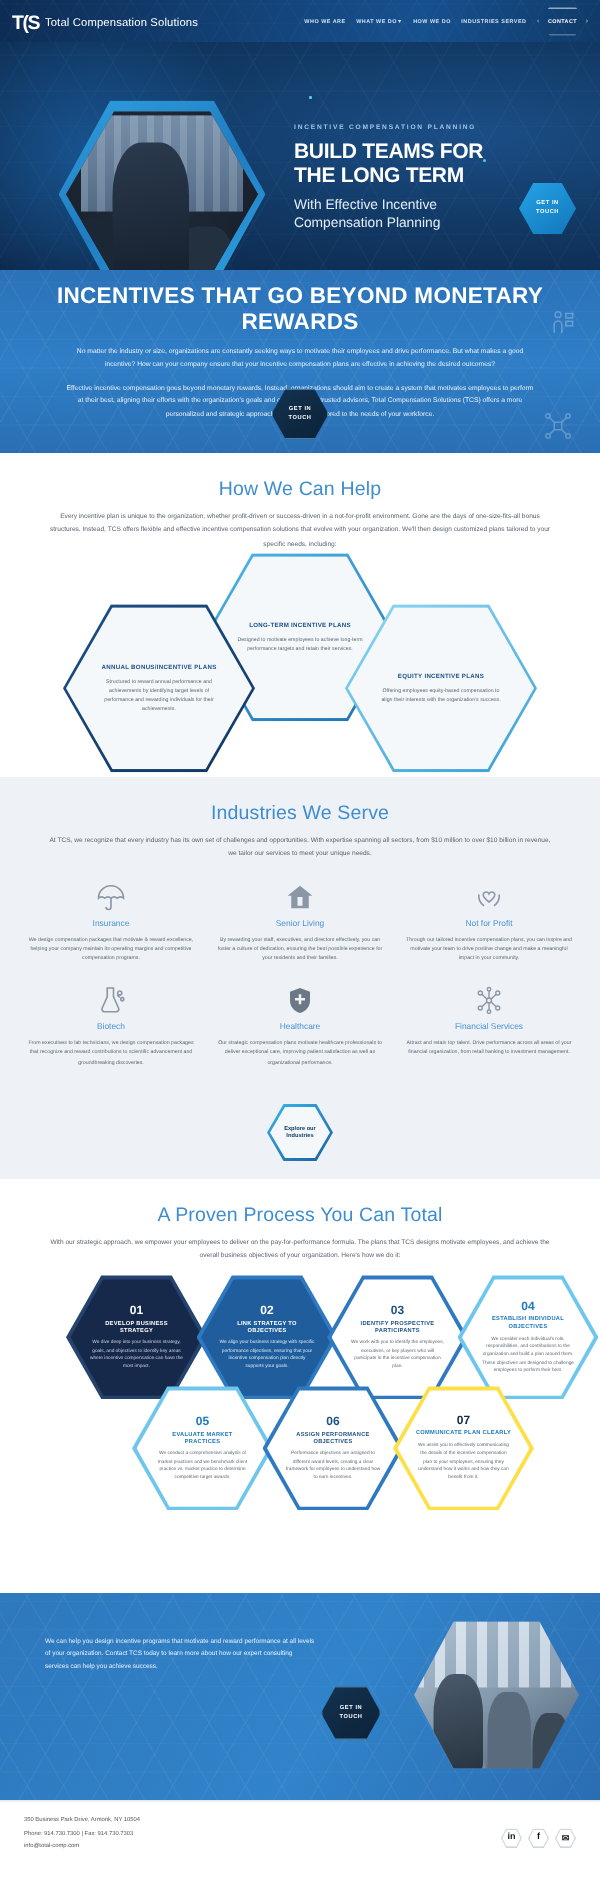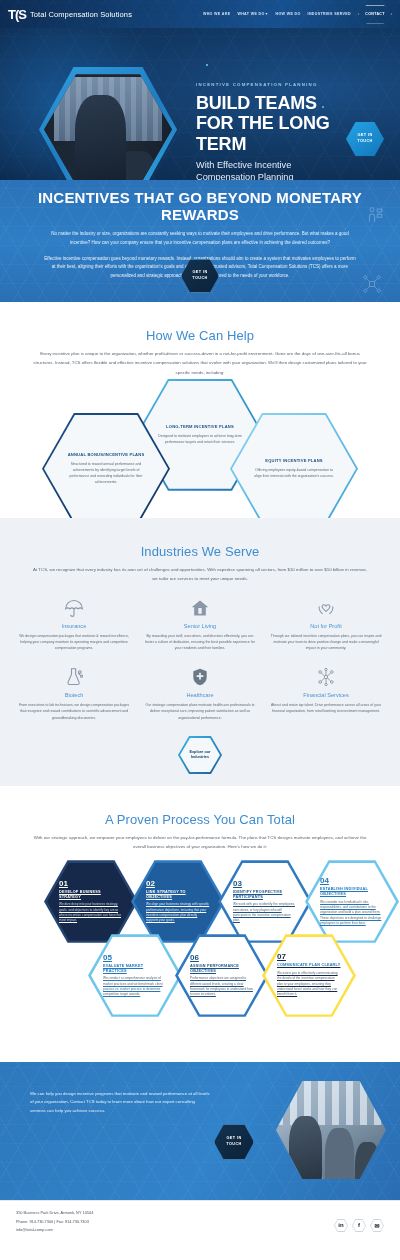--- a/index.html
+++ b/index.html
@@ -100,21 +100,21 @@
   .hero-photo-inner {
     position:absolute; inset:0; z-index:3;
     display:flex; align-items:center; justify-content:center;
   }
   .hero-copy { position:absolute; left:196px; top:54px; width:150px; }
   .hero-eyebrow {
     font-size:4.4px; font-weight:bold; letter-spacing:1.2px; color:#9fc6e8;
     text-transform:uppercase; margin-bottom:6px;
   }
   .hero-title {
-    font-size:18px; font-weight:bold; line-height:1.13; color:#ffffff;
+    font-size:14px; font-weight:bold; line-height:1.13; color:#ffffff;
     letter-spacing:-.2px; text-transform:uppercase; margin-bottom:5px;
   }
   .hero-sub {
     font-size:9.2px; line-height:1.32; color:#e3eef8; font-weight:400;
   }
   .hexbtn {
     width:38px; height:34px; display:flex; flex-direction:column;
     align-items:center; justify-content:center; text-align:center;
     clip-path:polygon(25% 0%,75% 0%,100% 50%,75% 100%,25% 100%,0% 50%);
     background:linear-gradient(145deg,#25a3e6,#1276bb);
@@ -153,21 +153,21 @@
   }
   .band-icon { position:absolute; opacity:.30; color:#dff0ff; }
 
   
   .help {
     position:absolute; top:302px; left:0; width:400px; height:216px;
     background:#ffffff; overflow:hidden;
   }
   .sec-title {
     text-align:center; font-size:13px; color:#3e8dd0; font-weight:400;
-    letter-spacing:.1px; padding-top:26px;
+    letter-spacing:.1px; padding-top:16px;
   }
   .sec-p {
     text-align:center; font-size:4.4px; line-height:2.1; color:#5a6470;
     padding:6px 30px 0;
   }
   .help-hexes { position:relative; height:130px; margin-top:6px; }
   .hx {
     position:absolute; display:flex; flex-direction:column; align-items:center;
     justify-content:center; text-align:center;
     clip-path:polygon(25% 0%,75% 0%,100% 50%,75% 100%,25% 100%,0% 50%);
@@ -223,21 +223,21 @@
   .pr-row { position:relative; }
   .phx {
     position:absolute; width:94px; height:84px;
     clip-path:polygon(25% 1%,75% 1%,100% 50%,75% 99%,25% 99%,0% 50%);
     display:flex; align-items:center; justify-content:center;
   }
   .phx-in {
     position:absolute; inset:3px;
     clip-path:polygon(25% 0%,75% 0%,100% 50%,75% 100%,25% 100%,0% 50%);
   }
-  .phx-c { position:relative; z-index:3; padding:0 15px;text-decoration:underline; }
+  .phx-c { position:relative; z-index:3; text-align:center; padding:0 15px; }
   .phx-n { font-size:8px; font-weight:bold; line-height:1; margin-bottom:2px; }
   .phx-h {
     font-size:3.8px; font-weight:bold; letter-spacing:.2px;
     text-transform:uppercase; line-height:1.35; margin-bottom:2.5px;
   }
   .phx-b { font-size:3.2px; line-height:1.65; }
 
   
   .cta {
     position:absolute; top:1062px; left:0; width:400px; height:138px;

